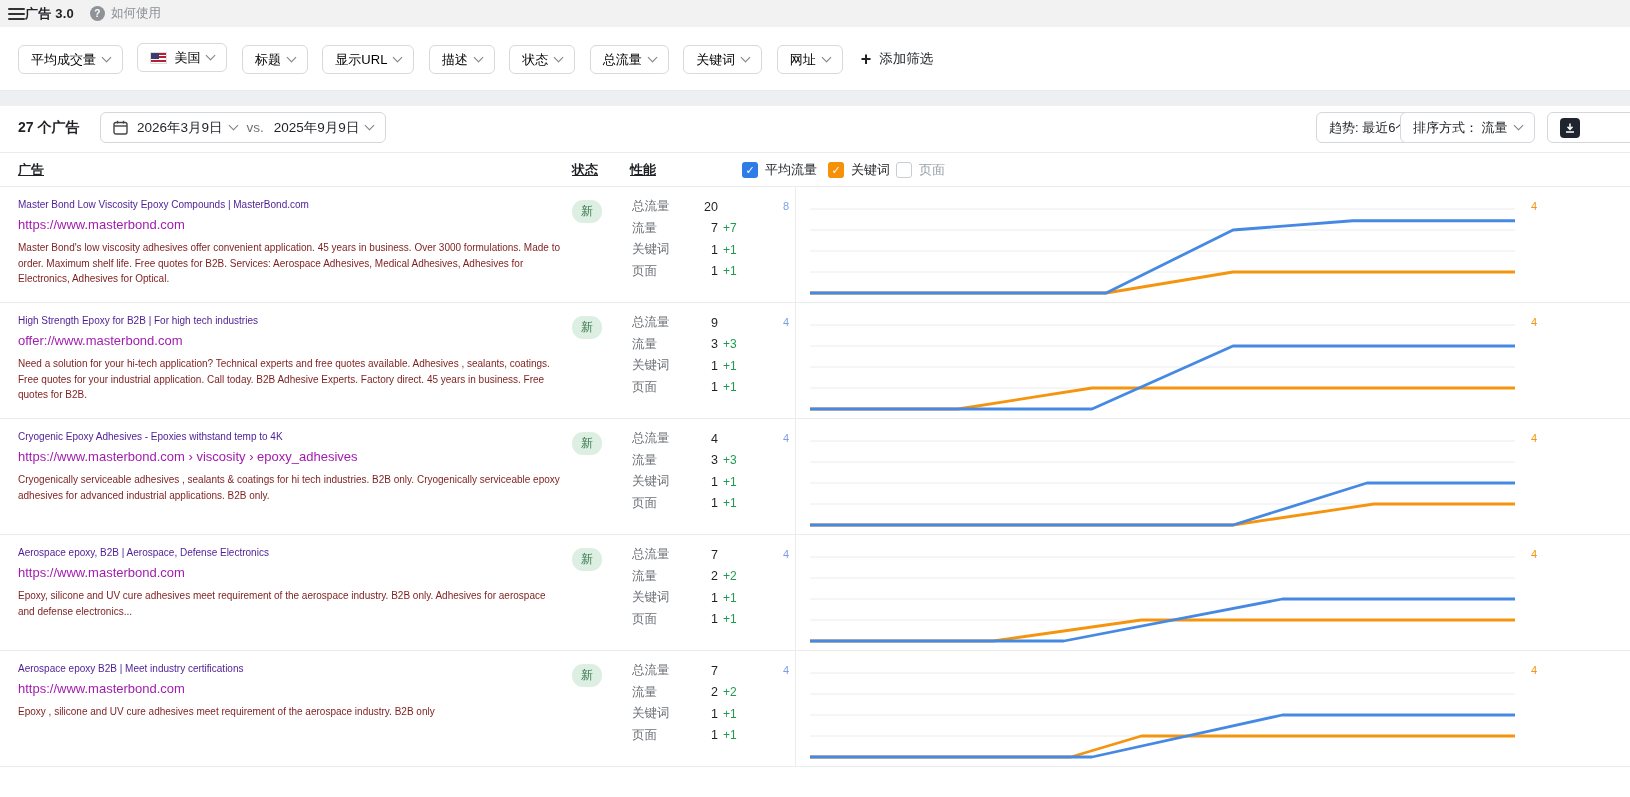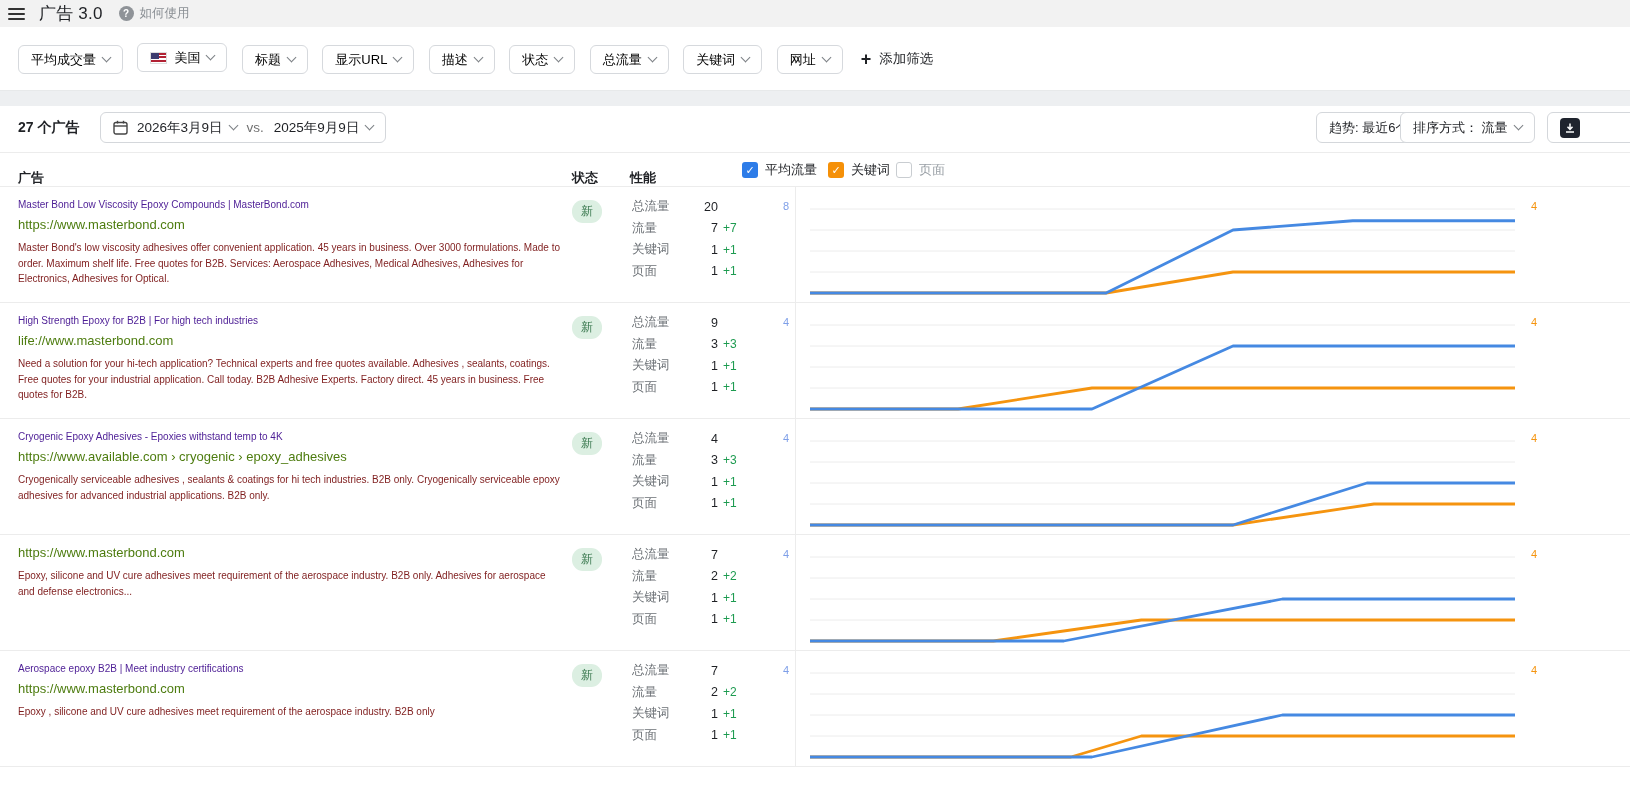--- a/index.html
+++ b/index.html
@@ -5,21 +5,21 @@
   * { margin:0; padding:0; box-sizing:border-box; }
   html,body { width:1630px; height:797px; overflow:hidden; background:#fff;
     font-family:"Liberation Sans", sans-serif; color:#1f2125; }
   #app { position:relative; width:1630px; height:797px; }
 
   
   .topbar { position:absolute; left:0; top:0; width:1630px; height:27px; background:#f2f2f2;
     display:flex; align-items:center; padding-left:8px; }
   .burger { width:17px; height:12px; display:flex; flex-direction:column; justify-content:space-between; cursor:pointer; }
   .burger span { display:block; height:2px; background:#333; border-radius:1px; }
-  .app-title { font-size:17px; font-weight:normal; margin-left:14px; letter-spacing:.2px; }
+  .app-title { font-size:13px; font-weight:bold; letter-spacing:.2px; }
   .help { display:flex; align-items:center; margin-left:16px; color:#8a8f94; font-size:12.5px; }
   .qmark { width:15px; height:15px; border-radius:50%; background:#8f9398; color:#fff; font-size:10px;
     font-weight:bold; display:flex; align-items:center; justify-content:center; margin-right:6px; }
 
   
   .filterbar { position:absolute; left:0; top:27px; width:1630px; height:64px; background:#fff;
     border-bottom:1px solid #e7e9ea; display:flex; align-items:center; padding-left:18px; }
   .chip { display:inline-flex; align-items:center; height:29px; padding:0 12px; margin-right:10px;
     border:1px solid #d6d9dd; border-radius:6px; background:#fff; font-size:13px; cursor:pointer; white-space:nowrap;text-align:center; }
   .chev { width:7px; height:7px; border-right:1.6px solid #7c8085; border-bottom:1.6px solid #7c8085;
@@ -43,40 +43,40 @@
   .vs { color:#737373; margin:0 10px; }
   .tbtn { position:absolute; top:6px; height:31px; border:1px solid #d4d7db; border-radius:6px; background:#fff;
     display:flex; align-items:center; padding:0 12px; font-size:13px; cursor:pointer; white-space:nowrap; }
   .btn-trend { left:1316px; }
   .btn-sort  { left:1400px; }
   .btn-export{ left:1547px; width:95px; }
   .exp-ic { width:20px; height:20px; background:#1f242e; border-radius:4px; display:flex; align-items:center; justify-content:center; }
 
   
   .thead { position:absolute; left:0; top:46px; width:1630px; height:34px; border-top:1px solid #ececec; font-size:13px; }
-  .thead .h { position:absolute; top:16px; font-weight:bold; }
+  .thead .h { position:absolute; top:8px; font-weight:bold;text-decoration:underline; }
   .h-ad{left:18px;} .h-status{left:572px;} .h-perf{left:630px;text-align:right;}
   .toggle { position:absolute; top:8px; display:flex; align-items:center; cursor:pointer; font-size:13px; }
   .tg-0{left:742px;} .tg-1{left:828px;} .tg-2{left:896px;}
   .cb { width:16px; height:16px; border-radius:3px; margin-right:7px; display:flex; align-items:center;
     justify-content:center; color:#fff; font-size:11px; line-height:1; }
   .cb-blue{ background:#2d7ce8; } .cb-orange{ background:#f59008; }
   .cb-off{ background:#fff; border:1px solid #c9cdd1; }
   .tg-2 .tg-label{ color:#9aa0a6; }
 
   
   #rows { position:absolute; left:0; top:80px; width:1630px; }
   .row { position:relative; width:1630px; height:116px; border-top:1px solid #ececec; }
   .vline { position:absolute; left:795px; top:80px; width:1px; height:581px; background:#ececec; }
   .endline { position:absolute; left:0; top:660px; width:1630px; height:1px; background:#ececec; }
 
   .ad-cell { position:absolute; left:18px; top:8px; width:545px; }
   .ad-title { font-size:10px; color:#4c1d95; line-height:20px; text-decoration:none; display:block;
     white-space:nowrap; overflow:hidden; cursor:pointer; }
-  .ad-url { font-size:13px; color:#4d7c0f; line-height:18px; margin-top:1px; }
+  .ad-url { font-size:13px; color:#a21caf; line-height:18px; margin-top:1px; }
   .ad-desc { font-size:10px; color:#7f1d1d; line-height:15.5px; margin-top:6px; }
 
   .status-cell { position:absolute; left:572px; top:13px; }
   .badge { display:inline-block; background:#dcefe2; color:#39784e; font-size:12px;
     padding:3px 9px; border-radius:11px; }
 
   .perf-cell { position:absolute; left:632px; top:9px; width:160px; font-size:12.5px; }
   .metric { display:flex; height:21.5px; align-items:center; }
   .m-label { color:#6b7075; width:54px; }
   .m-value { width:32px; text-align:right; color:#1f2125; }
@@ -267,21 +267,21 @@
               <polyline points="0,94 296.09999999999997,94 423,73 705,73" fill="none" stroke="#f5940f" stroke-width="2.8" stroke-linejoin="round"></polyline>
               <polyline points="0,94 296.09999999999997,94 423,31 542.85,21.760000000000005 705,21.760000000000005" fill="none" stroke="#4589e2" stroke-width="2.8" stroke-linejoin="round"></polyline>
             </svg>
       <span class="axis-right">4</span>
     </div>
   </div>
 
   <div class="row">
     <div class="ad-cell">
       <a class="ad-title">High Strength Epoxy for B2B | For high tech industries</a>
-      <div class="ad-url">life://www.masterbond.com</div>
+      <div class="ad-url">offer://www.masterbond.com</div>
       <div class="ad-desc">Need a solution for your hi-tech application? Technical experts and free quotes available. Adhesives , sealants, coatings. Free quotes for your industrial application. Call today. B2B Adhesive Experts. Factory direct. 45 years in business. Free quotes for B2B.</div>
     </div>
     <div class="status-cell">
       <span class="badge">新</span>
     </div>
     <div class="perf-cell">
       <div class="metric">
         <span class="m-label">总流量</span>
         <span class="m-value">9</span>
         <span class="m-delta"></span>
@@ -312,21 +312,21 @@
               <polyline points="0,94 148.04999999999998,94 282,73 705,73" fill="none" stroke="#f5940f" stroke-width="2.8" stroke-linejoin="round"></polyline>
               <polyline points="0,94 282,94 423,31 705,31" fill="none" stroke="#4589e2" stroke-width="2.8" stroke-linejoin="round"></polyline>
             </svg>
       <span class="axis-right">4</span>
     </div>
   </div>
 
   <div class="row">
     <div class="ad-cell">
       <a class="ad-title">Cryogenic Epoxy Adhesives - Epoxies withstand temp to 4K</a>
-      <div class="ad-url">https://www.available.com › cryogenic › epoxy_adhesives</div>
+      <div class="ad-url">https://www.masterbond.com › viscosity › epoxy_adhesives</div>
       <div class="ad-desc">Cryogenically serviceable adhesives , sealants &amp; coatings for hi tech industries. B2B only. Cryogenically serviceable epoxy adhesives for advanced industrial applications. B2B only.</div>
     </div>
     <div class="status-cell">
       <span class="badge">新</span>
     </div>
     <div class="perf-cell">
       <div class="metric">
         <span class="m-label">总流量</span>
         <span class="m-value">4</span>
         <span class="m-delta"></span>
@@ -356,20 +356,21 @@
               <line x1="0" x2="705" y1="73" y2="73" stroke="#ececec" stroke-width="1"></line>
               <polyline points="0,94 423,94 564,73 705,73" fill="none" stroke="#f5940f" stroke-width="2.8" stroke-linejoin="round"></polyline>
               <polyline points="0,94 423,94 556.95,52 705,52" fill="none" stroke="#4589e2" stroke-width="2.8" stroke-linejoin="round"></polyline>
             </svg>
       <span class="axis-right">4</span>
     </div>
   </div>
 
   <div class="row">
     <div class="ad-cell">
+      <a class="ad-title">Aerospace epoxy, B2B | Aerospace, Defense Electronics</a>
       <div class="ad-url">https://www.masterbond.com</div>
       <div class="ad-desc">Epoxy, silicone and UV cure adhesives meet requirement of the aerospace industry. B2B only. Adhesives for aerospace and defense electronics...</div>
     </div>
     <div class="status-cell">
       <span class="badge">新</span>
     </div>
     <div class="perf-cell">
       <div class="metric">
         <span class="m-label">总流量</span>
         <span class="m-value">7</span>

